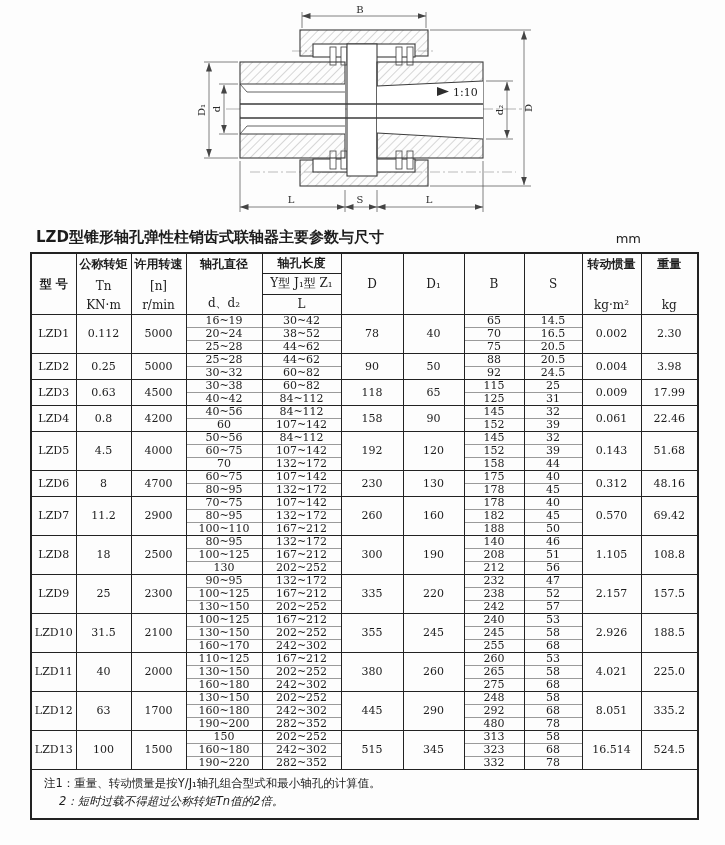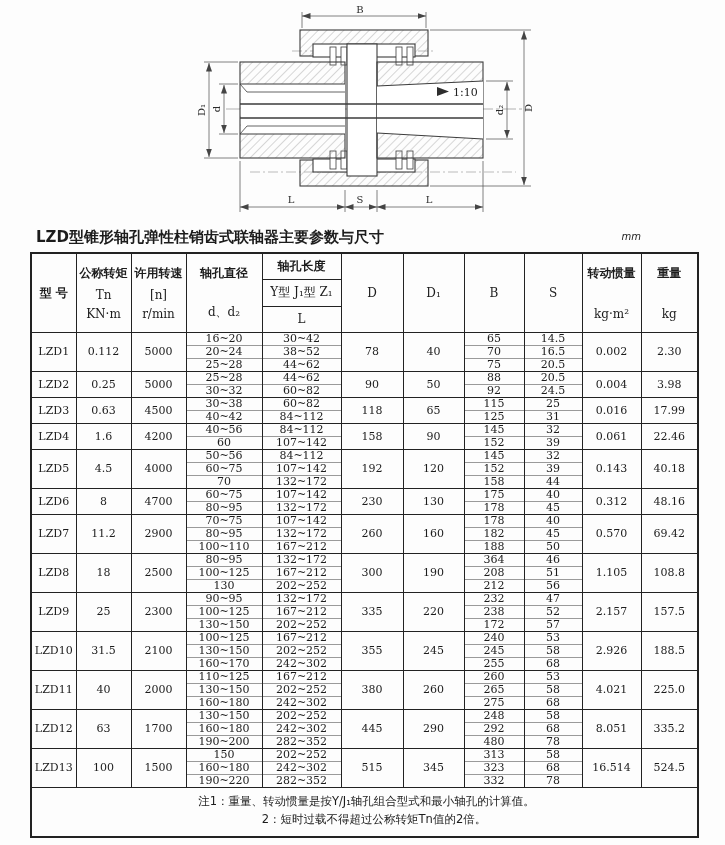--- a/index.html
+++ b/index.html
@@ -10,50 +10,49 @@
   .drawing { width:725px; height:220px; }
   .dwg-label { font-family:"DejaVu Serif", serif; font-size:10px; fill:#2b2b2b; }
   .taper-label { font-family:"DejaVu Serif", serif; font-size:11px; fill:#222; }
 
   .title-row { position:relative; height:32px; }
   .page-title {
     position:absolute; left:0; width:100%; top:8px; text-align:left;
     font-size:15px; font-weight:700; font-family:"DejaVu Sans", sans-serif;padding-left:36px;
   }
   .unit {
-    position:absolute; right:84px; top:11px; font-size:10px;
+    position:absolute; right:84px; top:11px; font-size:13px;
     font-family:"DejaVu Sans", sans-serif;
-    font-style:italic;
   }
 
   table.param-table {
     margin-left:30px; width:667px; table-layout:fixed;
     border-collapse:collapse; border:2px solid #222;
     font-family:"DejaVu Serif", serif;
   }
   th, td {
     border-left:1px solid #222; border-top:1px solid #222;
     border-right:none; border-bottom:none;
     padding:0; text-align:center; vertical-align:middle;
   }
   thead tr { height:20px; }
   th { font-size:12px; font-weight:400; font-family:"DejaVu Serif", serif; }
   .cn { font-family:"DejaVu Sans", sans-serif; font-size:12px; font-weight:600; }
   .hw { display:flex; flex-direction:column; height:56px; }
   .hw.even { justify-content:space-between; }
-  .hw.between { justify-content:space-between; padding:11px 0; }
+  .hw.between { justify-content:space-between; padding:2px 0; }
   tbody tr { height:12px; }
   tbody td { font-size:11px; line-height:12px; white-space:nowrap; }
   td.sub { border-top:1px solid #9a9a9a; }
   tfoot td.notes-cell {
-    text-align:center; border-top:1px solid #222;
+    text-align:left; border-top:1px solid #222;
     font-family:"DejaVu Sans", sans-serif; font-size:11.5px; font-weight:500;
     padding:5px 8px 7px 12px; line-height:1.55;margin-top:6px;
   }
-  .note2 { padding-left:15px; }
+  .note2 { padding-left:15px;font-style:italic; }
 </style>
 </head>
 <body>
 
 <div class="drawing">
   <svg width="725" height="220" viewBox="0 0 725 220">
     <defs>
       <pattern id="h" width="6" height="6" patternUnits="userSpaceOnUse" patternTransform="rotate(45)">
         <line x1="0" y1="0" x2="0" y2="6" stroke="#9a9a9a" stroke-width="0.8"></line>
       </pattern>
@@ -208,21 +207,21 @@
     </tr>
     <tr>
       <th>L</th>
     </tr>
   </thead>
   <tbody id="tbody">
       <tr>
         <td rowspan="3" class="model">LZD1</td>
         <td rowspan="3">0.112</td>
         <td rowspan="3">5000</td>
-        <td>16~20</td>
+        <td>16~19</td>
         <td>30~42</td>
         <td rowspan="3">78</td>
         <td rowspan="3">40</td>
         <td>65</td>
         <td>14.5</td>
         <td rowspan="3">0.002</td>
         <td rowspan="3">2.30</td>
       </tr>
       <tr>
         <td class="sub">20~24</td>
@@ -258,32 +257,32 @@
       <tr>
         <td rowspan="2" class="model">LZD3</td>
         <td rowspan="2">0.63</td>
         <td rowspan="2">4500</td>
         <td>30~38</td>
         <td>60~82</td>
         <td rowspan="2">118</td>
         <td rowspan="2">65</td>
         <td>115</td>
         <td>25</td>
-        <td rowspan="2">0.016</td>
+        <td rowspan="2">0.009</td>
         <td rowspan="2">17.99</td>
       </tr>
       <tr>
         <td class="sub">40~42</td>
         <td class="sub">84~112</td>
         <td class="sub">125</td>
         <td class="sub">31</td>
       </tr>
       <tr>
         <td rowspan="2" class="model">LZD4</td>
-        <td rowspan="2">1.6</td>
+        <td rowspan="2">0.8</td>
         <td rowspan="2">4200</td>
         <td>40~56</td>
         <td>84~112</td>
         <td rowspan="2">158</td>
         <td rowspan="2">90</td>
         <td>145</td>
         <td>32</td>
         <td rowspan="2">0.061</td>
         <td rowspan="2">22.46</td>
       </tr>
@@ -297,21 +296,21 @@
         <td rowspan="3" class="model">LZD5</td>
         <td rowspan="3">4.5</td>
         <td rowspan="3">4000</td>
         <td>50~56</td>
         <td>84~112</td>
         <td rowspan="3">192</td>
         <td rowspan="3">120</td>
         <td>145</td>
         <td>32</td>
         <td rowspan="3">0.143</td>
-        <td rowspan="3">40.18</td>
+        <td rowspan="3">51.68</td>
       </tr>
       <tr>
         <td class="sub">60~75</td>
         <td class="sub">107~142</td>
         <td class="sub">152</td>
         <td class="sub">39</td>
       </tr>
       <tr>
         <td class="sub">70</td>
         <td class="sub">132~172</td>
@@ -363,21 +362,21 @@
         <td class="sub">50</td>
       </tr>
       <tr>
         <td rowspan="3" class="model">LZD8</td>
         <td rowspan="3">18</td>
         <td rowspan="3">2500</td>
         <td>80~95</td>
         <td>132~172</td>
         <td rowspan="3">300</td>
         <td rowspan="3">190</td>
-        <td>364</td>
+        <td>140</td>
         <td>46</td>
         <td rowspan="3">1.105</td>
         <td rowspan="3">108.8</td>
       </tr>
       <tr>
         <td class="sub">100~125</td>
         <td class="sub">167~212</td>
         <td class="sub">208</td>
         <td class="sub">51</td>
       </tr>
@@ -402,21 +401,21 @@
       </tr>
       <tr>
         <td class="sub">100~125</td>
         <td class="sub">167~212</td>
         <td class="sub">238</td>
         <td class="sub">52</td>
       </tr>
       <tr>
         <td class="sub">130~150</td>
         <td class="sub">202~252</td>
-        <td class="sub">172</td>
+        <td class="sub">242</td>
         <td class="sub">57</td>
       </tr>
       <tr>
         <td rowspan="3" class="model">LZD10</td>
         <td rowspan="3">31.5</td>
         <td rowspan="3">2100</td>
         <td>100~125</td>
         <td>167~212</td>
         <td rowspan="3">355</td>
         <td rowspan="3">245</td>

